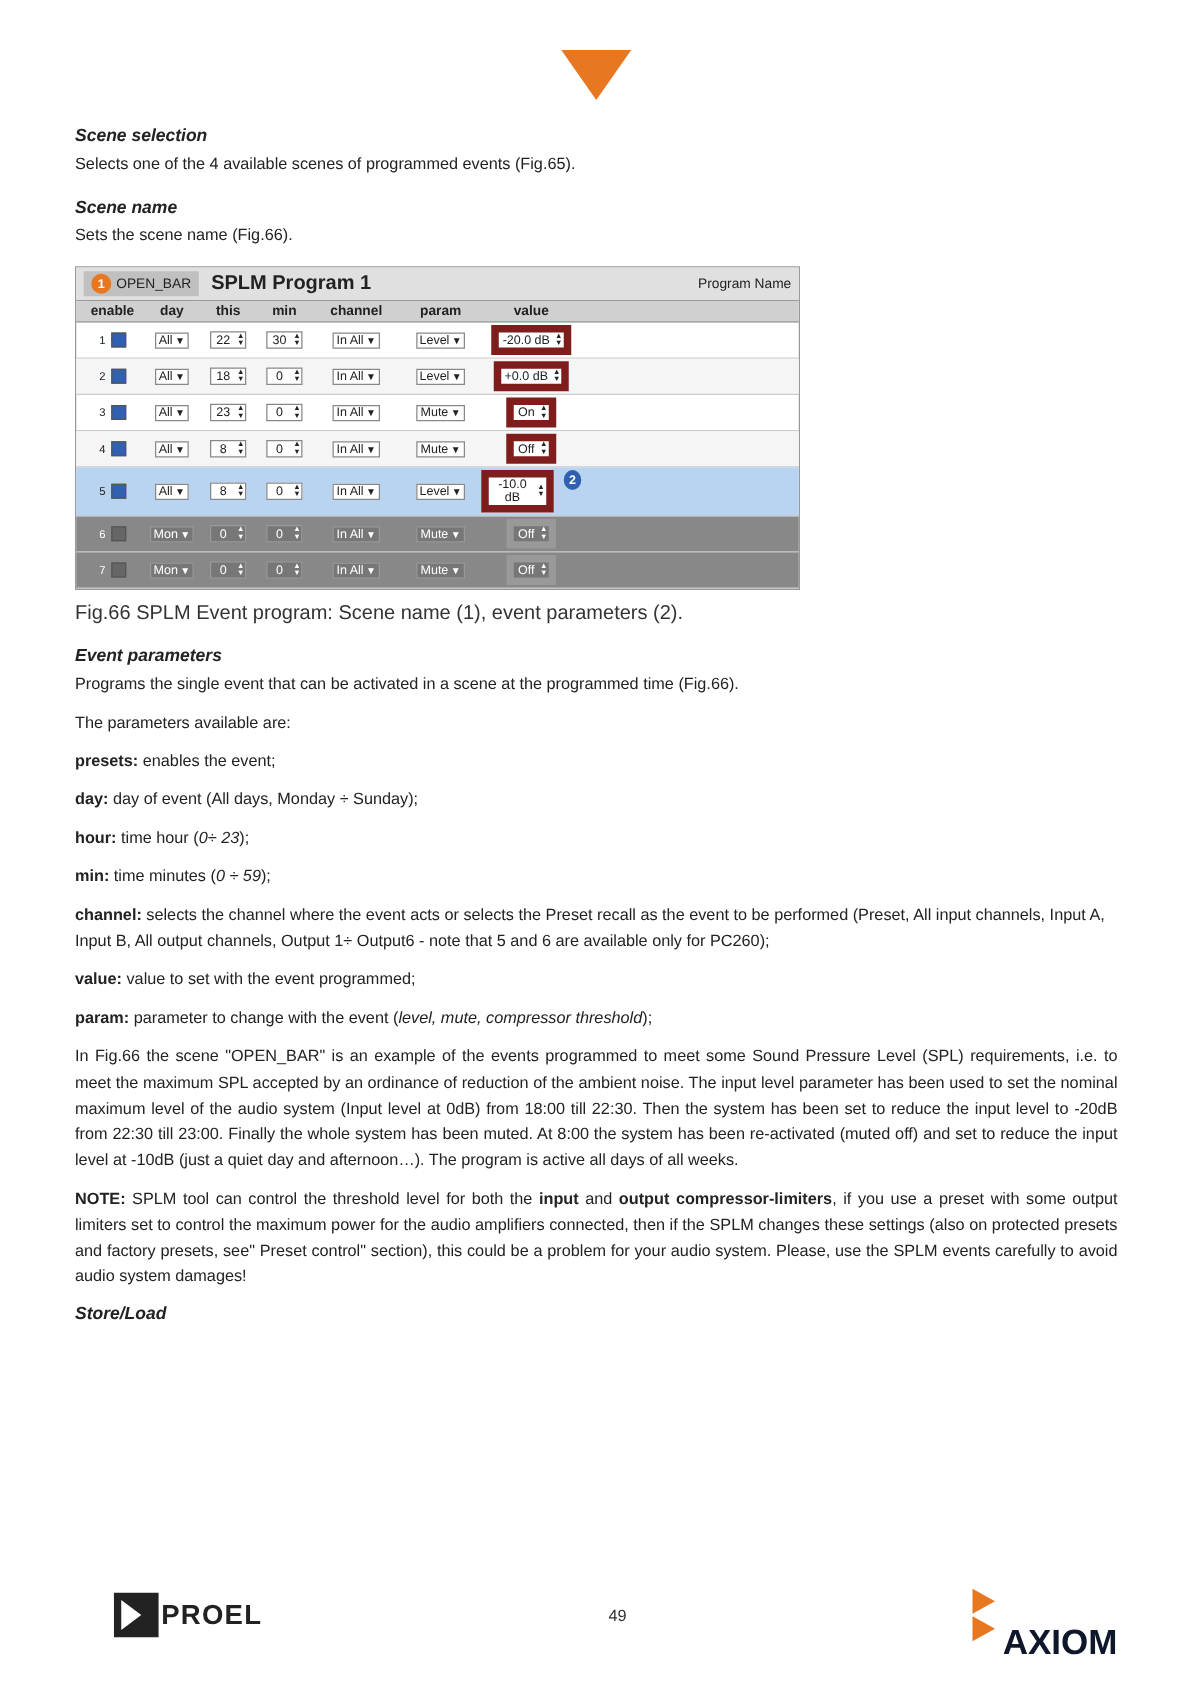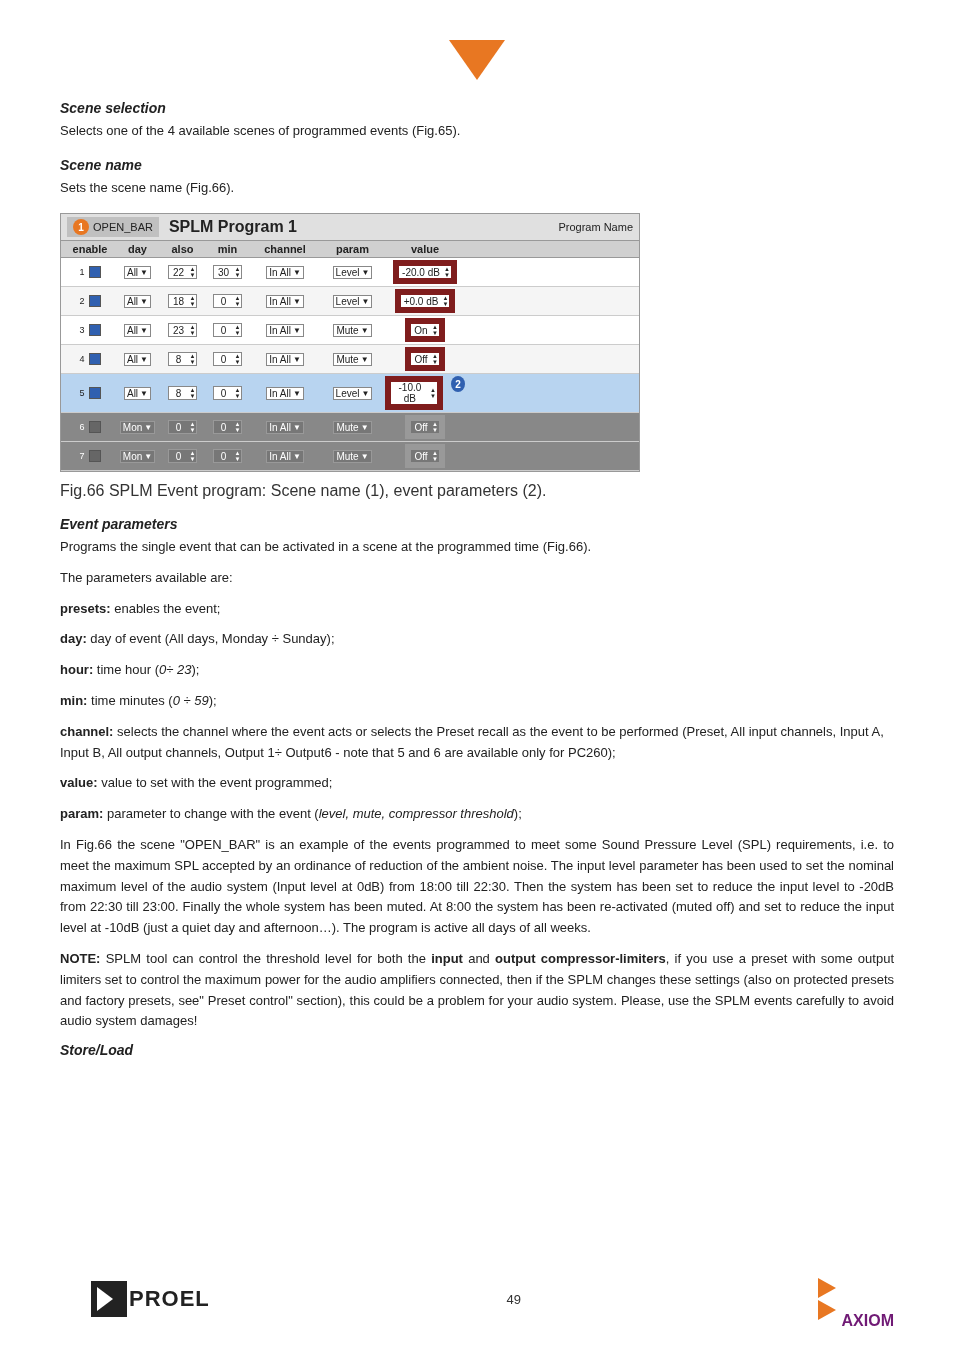--- a/index.html
+++ b/index.html
@@ -284,22 +284,22 @@
 
     .axiom-logo {
       display: flex;
       align-items: center;
       gap: 6px;
     }
 
     .axiom-text {
       font-family: Arial Black, sans-serif;
       font-weight: 900;
-      font-size: 16px;
-      color: #701a75;
+      font-size: 28px;
+      color: #0f172a;
       margin-top: 44px;
     }
 
     .splm-body-rows {
       position: relative;
     }
 
   </style>
 </head>
 <body>
@@ -328,21 +328,21 @@
         <span>OPEN_BAR</span>
       </div>
       <div class="splm-title">SPLM Program 1</div>
       <div class="program-name-label">Program Name</div>
     </div>
 
     
     <div class="splm-col-headers">
       <span>enable</span>
       <span>day</span>
-      <span>also</span>
+      <span>this</span>
       <span>min</span>
       <span>channel</span>
       <span>param</span>
       <span>value</span>
     </div>
 
     
     <div class="splm-body-rows">
 
       <div class="splm-row">

